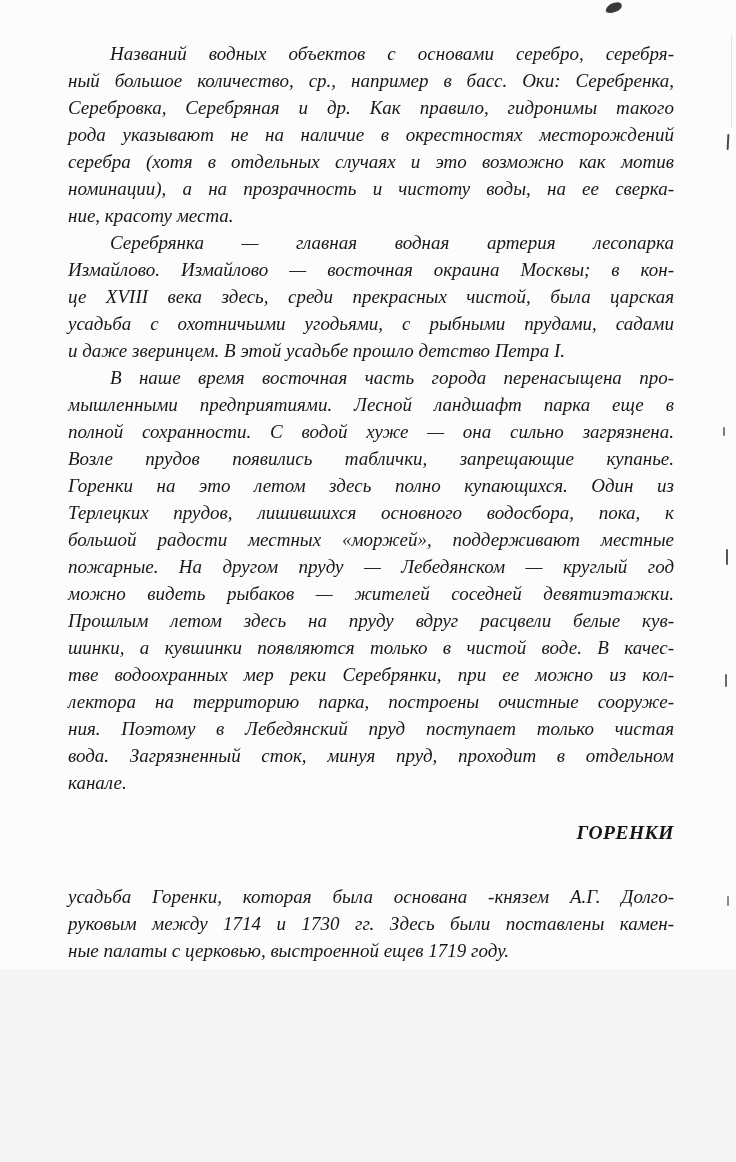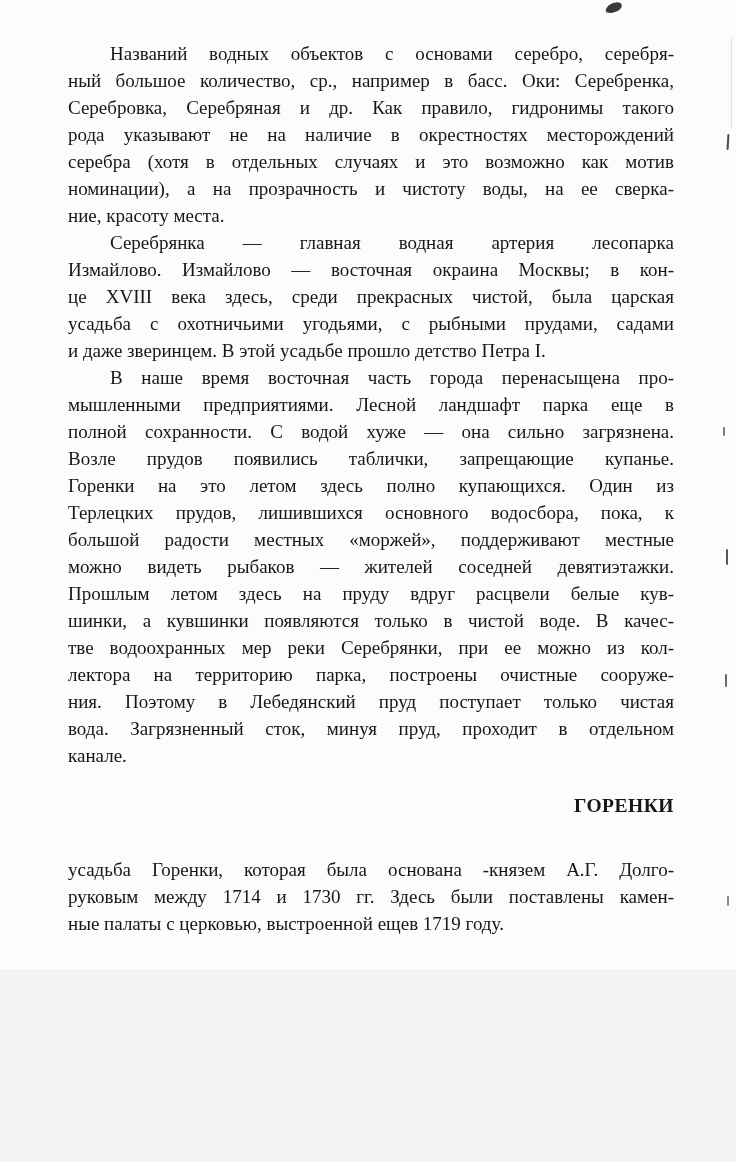--- a/index.html
+++ b/index.html
@@ -9,20 +9,21 @@
   }
   .page {
     position: relative;
     width: 736px;
     height: 969px;
     margin: 0;
     background: #fcfcfa;
     overflow: hidden;
     font-family: "Liberation Serif", "DejaVu Serif", serif;
     color: #171717;
+    font-style: italic;
   }
   .text-col {
     position: absolute;
     left: 68px;
     top: 40px;
     width: 606px;
     font-size: 19px;
     line-height: 27px;
   }
   .line {
@@ -111,20 +112,21 @@
     </div>
 
     <div>
       <div class="line indent">В наше время восточная часть города перенасыщена про-</div>
       <div class="line">мышленными предприятиями. Лесной ландшафт парка еще в</div>
       <div class="line">полной сохранности. С водой хуже — она сильно загрязнена.</div>
       <div class="line">Возле прудов появились таблички, запрещающие купанье.</div>
       <div class="line">Горенки на это летом здесь полно купающихся. Один из</div>
       <div class="line">Терлецких прудов, лишившихся основного водосбора, пока, к</div>
       <div class="line">большой радости местных «моржей», поддерживают местные</div>
+      <div class="line">пожарные. На другом пруду — Лебедянском — круглый год</div>
       <div class="line">можно видеть рыбаков — жителей соседней девятиэтажки.</div>
       <div class="line">Прошлым летом здесь на пруду вдруг расцвели белые кув-</div>
       <div class="line">шинки, а кувшинки появляются только в чистой воде. В качес-</div>
       <div class="line">тве водоохранных мер реки Серебрянки, при ее можно из кол-</div>
       <div class="line">лектора на территорию парка, построены очистные сооруже-</div>
       <div class="line">ния. Поэтому в Лебедянский пруд поступает только чистая</div>
       <div class="line">вода. Загрязненный сток, минуя пруд, проходит в отдельном</div>
       <div class="line end">канале.</div>
     </div>
 

